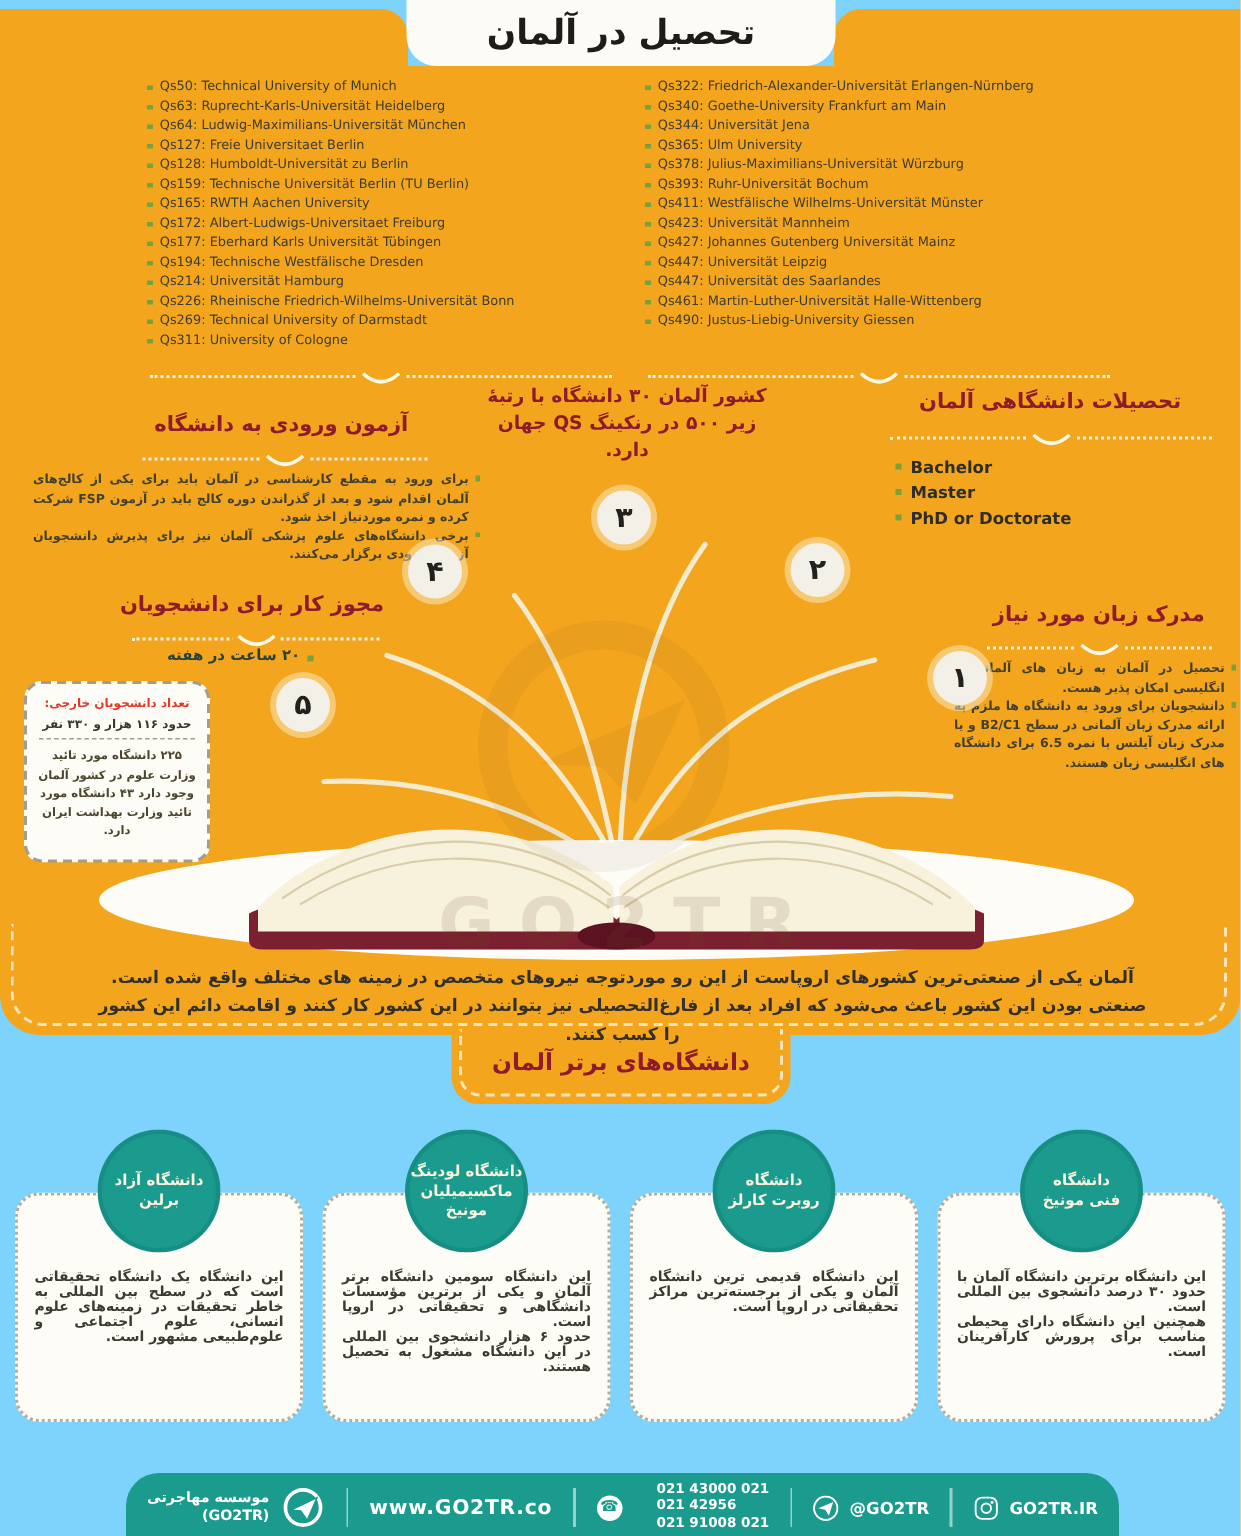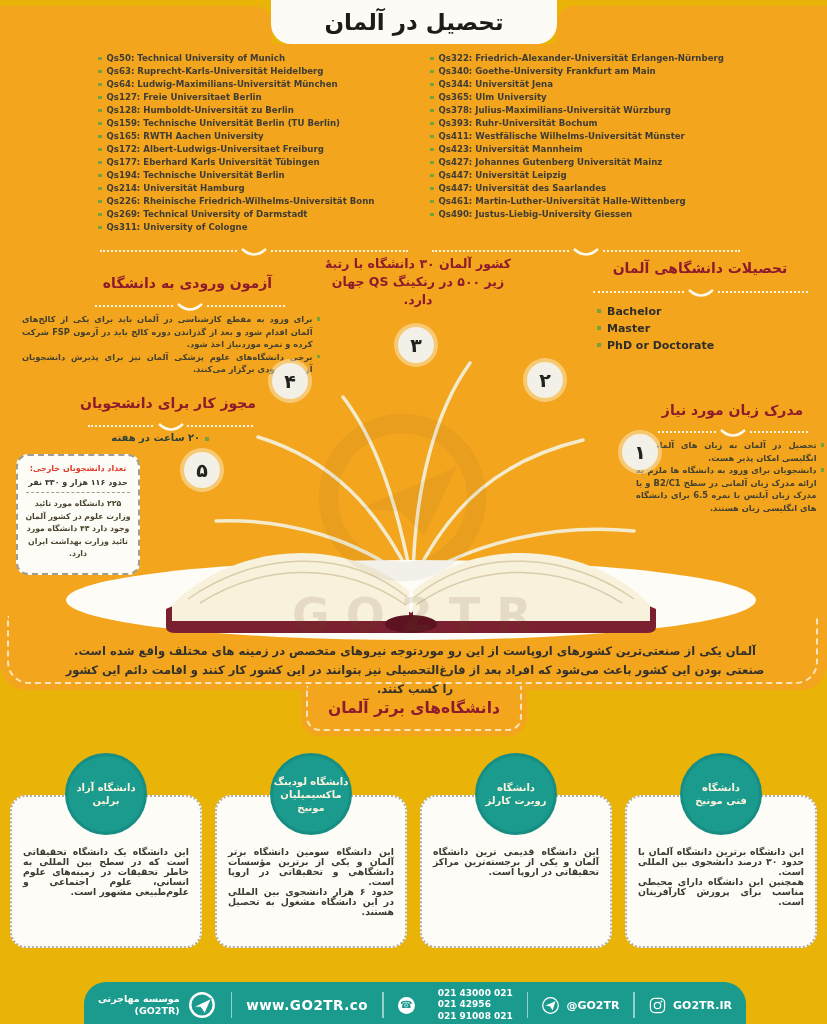--- a/index.html
+++ b/index.html
@@ -1,33 +1,33 @@
 <!DOCTYPE html>
 <html lang="fa"><head>
 <meta charset="utf-8">
 <style>
   html,body{margin:0;padding:0;}
-  .page{position:relative;width:827px;height:1024px;background:#eab308;overflow:hidden;
+  .page{position:relative;width:827px;height:1024px;background:#7dd3fc;overflow:hidden;
         font-family:"DejaVu Sans",sans-serif;}
   .abs{position:absolute;}
 
   
   .orange-main{left:0;top:44px;width:827px;height:646px;background:#f3a51e;border-radius:0 0 26px 26px;z-index:1;}
   .shoulder{top:6px;height:39px;background:#f3a51e;z-index:2;}
   .shoulder.l{left:0;width:272px;border-top-right-radius:18px;}
   .shoulder.r{left:556px;width:271px;border-top-left-radius:18px;}
   .tab-title{left:271px;top:0;width:286px;height:44px;background:#fcfbf6;border-radius:0 0 20px 20px;
              z-index:6;display:flex;align-items:center;justify-content:center;direction:rtl;
              font-size:23px;font-weight:bold;color:#1e1c18;}
 
   
   .uni-list{z-index:3;direction:ltr;}
   .list-left{left:98px;top:52px;width:330px;}
   .list-right{left:430px;top:52px;width:370px;}
-  .uni-item{display:flex;gap:5px;align-items:flex-start;font-size:8.6px;font-weight:bold;
+  .uni-item{display:flex;gap:5px;align-items:flex-start;font-size:8.6px;font-weight:normal;
             color:#3f3c34;line-height:13px;}
   .sq{flex:0 0 auto;width:3.5px;height:3.5px;background:#76a23c;margin-top:4.5px;}
 
   
   .dotsep{height:12px;z-index:3;}
   .dotsep .line{position:absolute;left:0;right:0;top:4px;border-top:2px dotted rgba(255,253,243,.9);}
   .dotsep .mask{position:absolute;left:50%;transform:translateX(-50%);top:0;width:32px;height:12px;background:#f3a51e;}
   .dotsep svg{position:absolute;left:50%;transform:translateX(-50%);top:2px;}
 
   
@@ -150,21 +150,21 @@
         <span class="t">Qs172: Albert-Ludwigs-Universitaet Freiburg</span>
       </div>
 
       <div class="uni-item">
         <span class="sq"></span>
         <span class="t">Qs177: Eberhard Karls Universität Tübingen</span>
       </div>
 
       <div class="uni-item">
         <span class="sq"></span>
-        <span class="t">Qs194: Technische Universität Berlin</span>
+        <span class="t">Qs194: Technische Westfälische Dresden</span>
       </div>
 
 
       <div class="uni-item">
         <span class="sq"></span>
         <span class="t">Qs214: Universität Hamburg</span>
       </div>
 
       <div class="uni-item">
         <span class="sq"></span>

